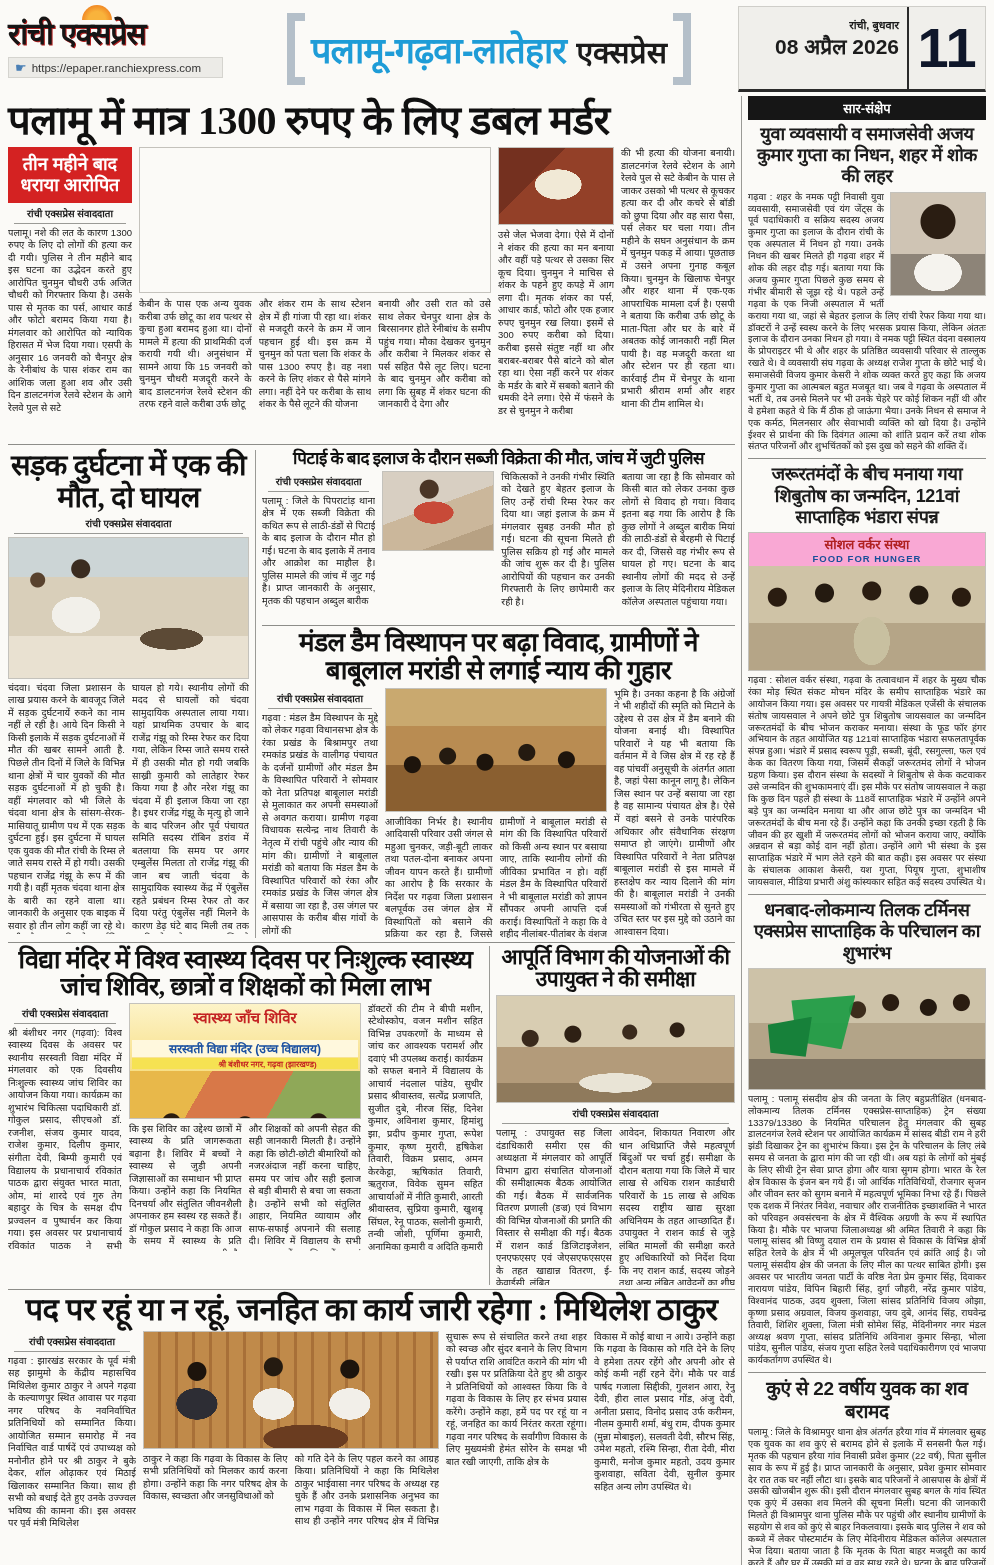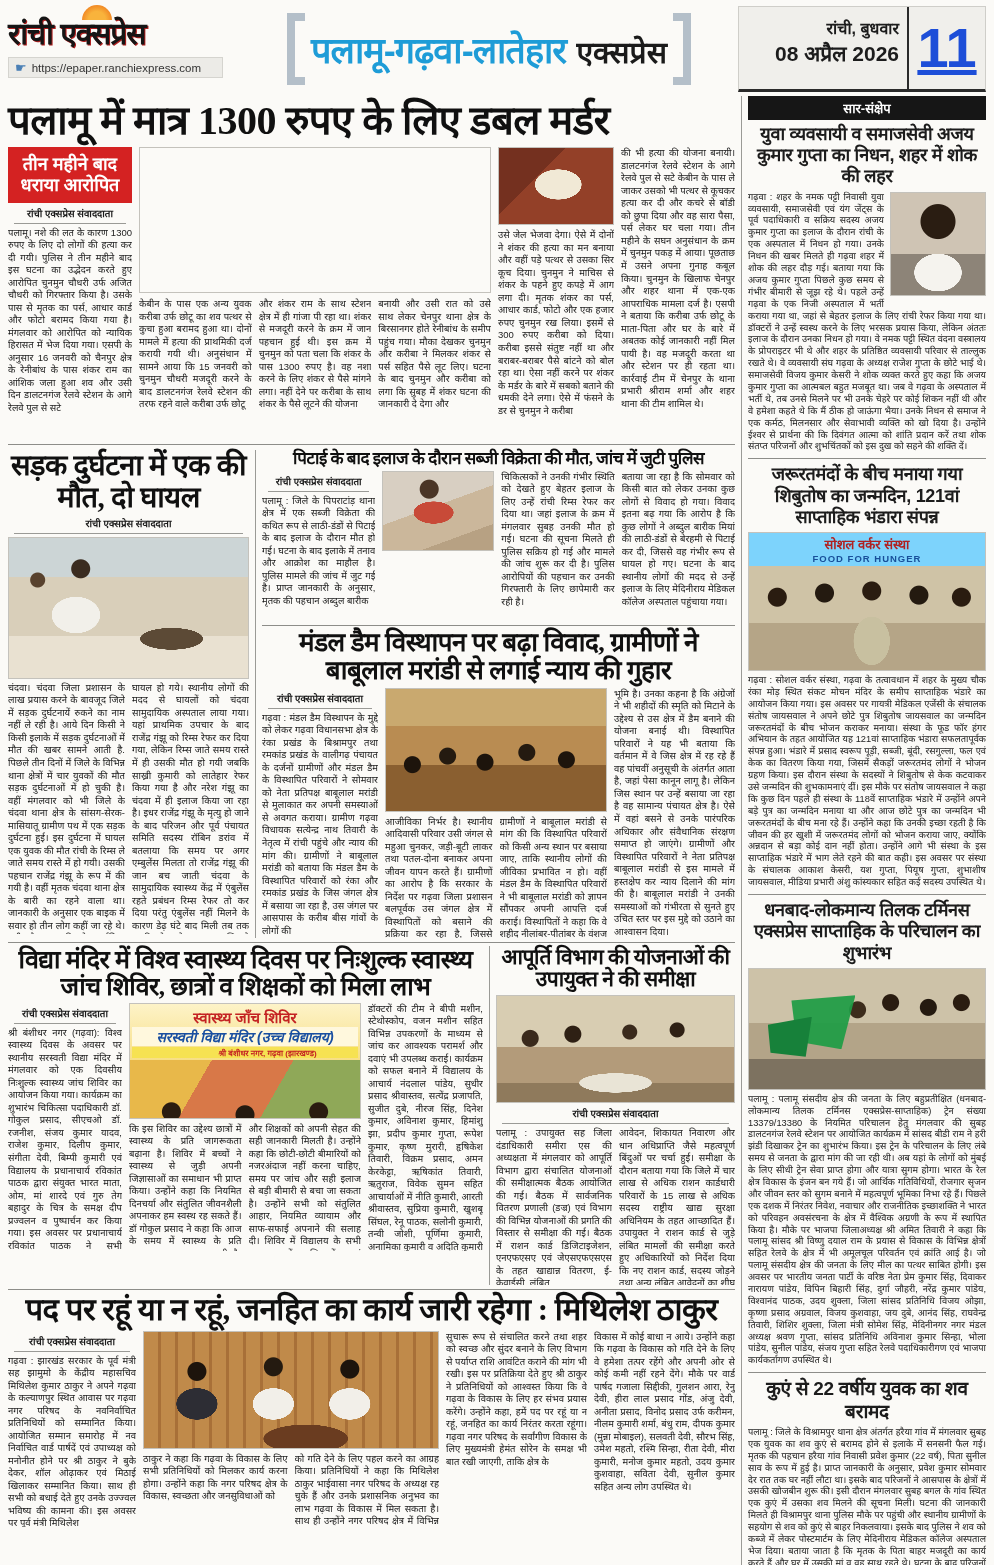--- a/index.html
+++ b/index.html
@@ -19,24 +19,24 @@
   .pointer { color:#4a7fb5; font-size:13px; }
   .banner { flex:1; display:flex; align-items:center; justify-content:center; gap:6px; padding:0 4px; }
   .brk { width:18px; height:72px; }
   .brk-l { border-left:8px solid #b4bfc9; border-top:8px solid #b4bfc9; border-bottom:8px solid #b4bfc9; }
   .brk-r { border-right:8px solid #b4bfc9; border-top:8px solid #b4bfc9; border-bottom:8px solid #b4bfc9; }
   .banner-main { font-size:36px; font-weight:800; color:#1e9cd7; letter-spacing:-1px; }
   .banner-suffix { font-size:30px; font-weight:800; color:#1a1a1a; margin-left:6px; }
   .datebox { width:248px; background:#f0efeb; border:1px solid #cfcec9; border-bottom:3px solid #2a2a2a;
              display:flex; align-items:stretch; }
   .datebox .dtxt { flex:1; text-align:right; padding:10px 8px 0 0; }
-  .dateline { font-size:16px; font-weight:700; }
+  .dateline { font-size:11px; font-weight:700; }
   .dateval { font-size:21px; font-weight:800; }
   .pagenum { width:78px; border-left:2px solid #2a2a2a; display:flex; align-items:center; justify-content:center;
-             font-size:56px; font-weight:900; color:#1d4ed8; line-height:1;text-decoration:underline; }
+             font-size:56px; font-weight:900; color:#0f172a; line-height:1; }
 
   
   .content { display:flex; margin-top:4px; }
   .main { width:734px; padding-right:6px; border-right:1px solid #9a9a96; }
   .aside { width:244px; padding-left:6px; }
 
   .hl { font-weight:800; color:#101010; line-height:1.08; letter-spacing:-0.5px;font-family:Liberation Serif, serif; }
   .byline { font-size:9.8px; font-weight:700; text-align:center; margin:4px 6px 3px 6px;
             padding-bottom:3px; border-bottom:1px solid #9a9a96; }
   .txt { font-size:9.5px; line-height:1.32; text-align:justify; color:#222; }
@@ -115,23 +115,23 @@
       radial-gradient(circle at 44% 30%, #241a10 0 9px, transparent 10px),
       radial-gradient(circle at 70% 32%, #1d140c 0 9px, transparent 10px),
       radial-gradient(ellipse 34px 26px at 18% 62%, #2d2d34 0 60%, transparent 61%),
       radial-gradient(ellipse 34px 26px at 44% 62%, #f2efe9 0 60%, transparent 61%),
       radial-gradient(ellipse 34px 26px at 70% 62%, #f2efe9 0 60%, transparent 61%),
       radial-gradient(ellipse 60px 20px at 55% 92%, #6a3c20 0 70%, transparent 71%),
       repeating-linear-gradient(90deg,#c08a4a 0 14px,#a87038 14px 17px); }
 
   .banner-strip { background:linear-gradient(180deg,#fdf3c8,#f7df86); text-align:center; padding:3px 2px 2px; }
   .banner-strip .b1 { color:#c42323; font-weight:800; font-size:15px; display:block; }
-  .banner-strip .b2 { color:#1a4fa0; font-weight:700; font-size:14px; display:block; background:#fff8dd; margin-top:0;font-style:italic; }
+  .banner-strip .b2 { color:#1a4fa0; font-weight:700; font-size:12px; display:block; background:#fff8dd; margin-top:13px; }
   .banner-strip .b3 { color:#c42323; font-weight:700; font-size:8px; display:block; background:#f6e252; margin-top:1px;padding-left:45px; }
-  .fbanner { background:#7dd3fc; text-align:center; padding:2px; }
+  .fbanner { background:#f9a8d4; text-align:center; padding:2px; }
   .fbanner .f1 { display:block; color:#b02020; font-weight:800; font-size:13px; }
   .fbanner .f2 { display:block; color:#184f9a; font-weight:800; font-size:9.5px; letter-spacing:1px; }
 
   
   .lead-headline { font-size:40px; margin:3px 0 5px 0; }
   .lead-wrap { display:flex; gap:7px; height:292px; overflow:hidden; }
   .lead-c1 { width:124px; flex:none; }
   .kicker { background:#d42222; color:#fff; font-size:18px; font-weight:800; text-align:center;
             padding:7px 3px; line-height:1.15; }
   .lead-mid { width:352px; flex:none; display:flex; flex-direction:column; }
@@ -183,21 +183,21 @@
   .supply-cols { display:flex; gap:7px; height:158px; overflow:hidden; }
   .supply-cols .col { flex:1; }
 
   
   .thakur { border-top:1px solid #8d8d89; margin-top:4px; padding-top:3px; }
   .thakur .hl { font-size:31px; text-align:center; }
   .thakur-body { display:flex; gap:7px; height:196px; overflow:hidden; margin-top:4px; }
   .thakur-c1 { width:128px; flex:none; }
   .thakur-mid { width:296px; flex:none; display:flex; flex-direction:column; }
   .thakur-mid .ph-thakur { height:118px; margin-bottom:4px; }
-  .thakur-mid-cols { display:flex; gap:7px; flex:1; overflow:hidden; }
+  .thakur-mid-cols { display:flex; gap:7px; flex:1; overflow:hidden;font-family:Liberation Serif, serif; }
   .thakur-mid-cols .col { flex:1; }
   .thakur-c4, .thakur-c5 { flex:1; }
 
   
   .black-bar { background:#161616; color:#fff; text-align:center; font-weight:800; font-size:13px;
                padding:3px 0; margin-bottom:4px; }
   .aside .txt { font-size:9.3px; line-height:1.28; }
   .ahead { font-size:18px; font-weight:800; text-align:center; line-height:1.18; letter-spacing:-0.3px; margin:2px 0 4px; }
   .asep { border-top:1px solid #8d8d89; margin:5px 0; }
   .ph-bhandara { margin:2px 0 4px; }

